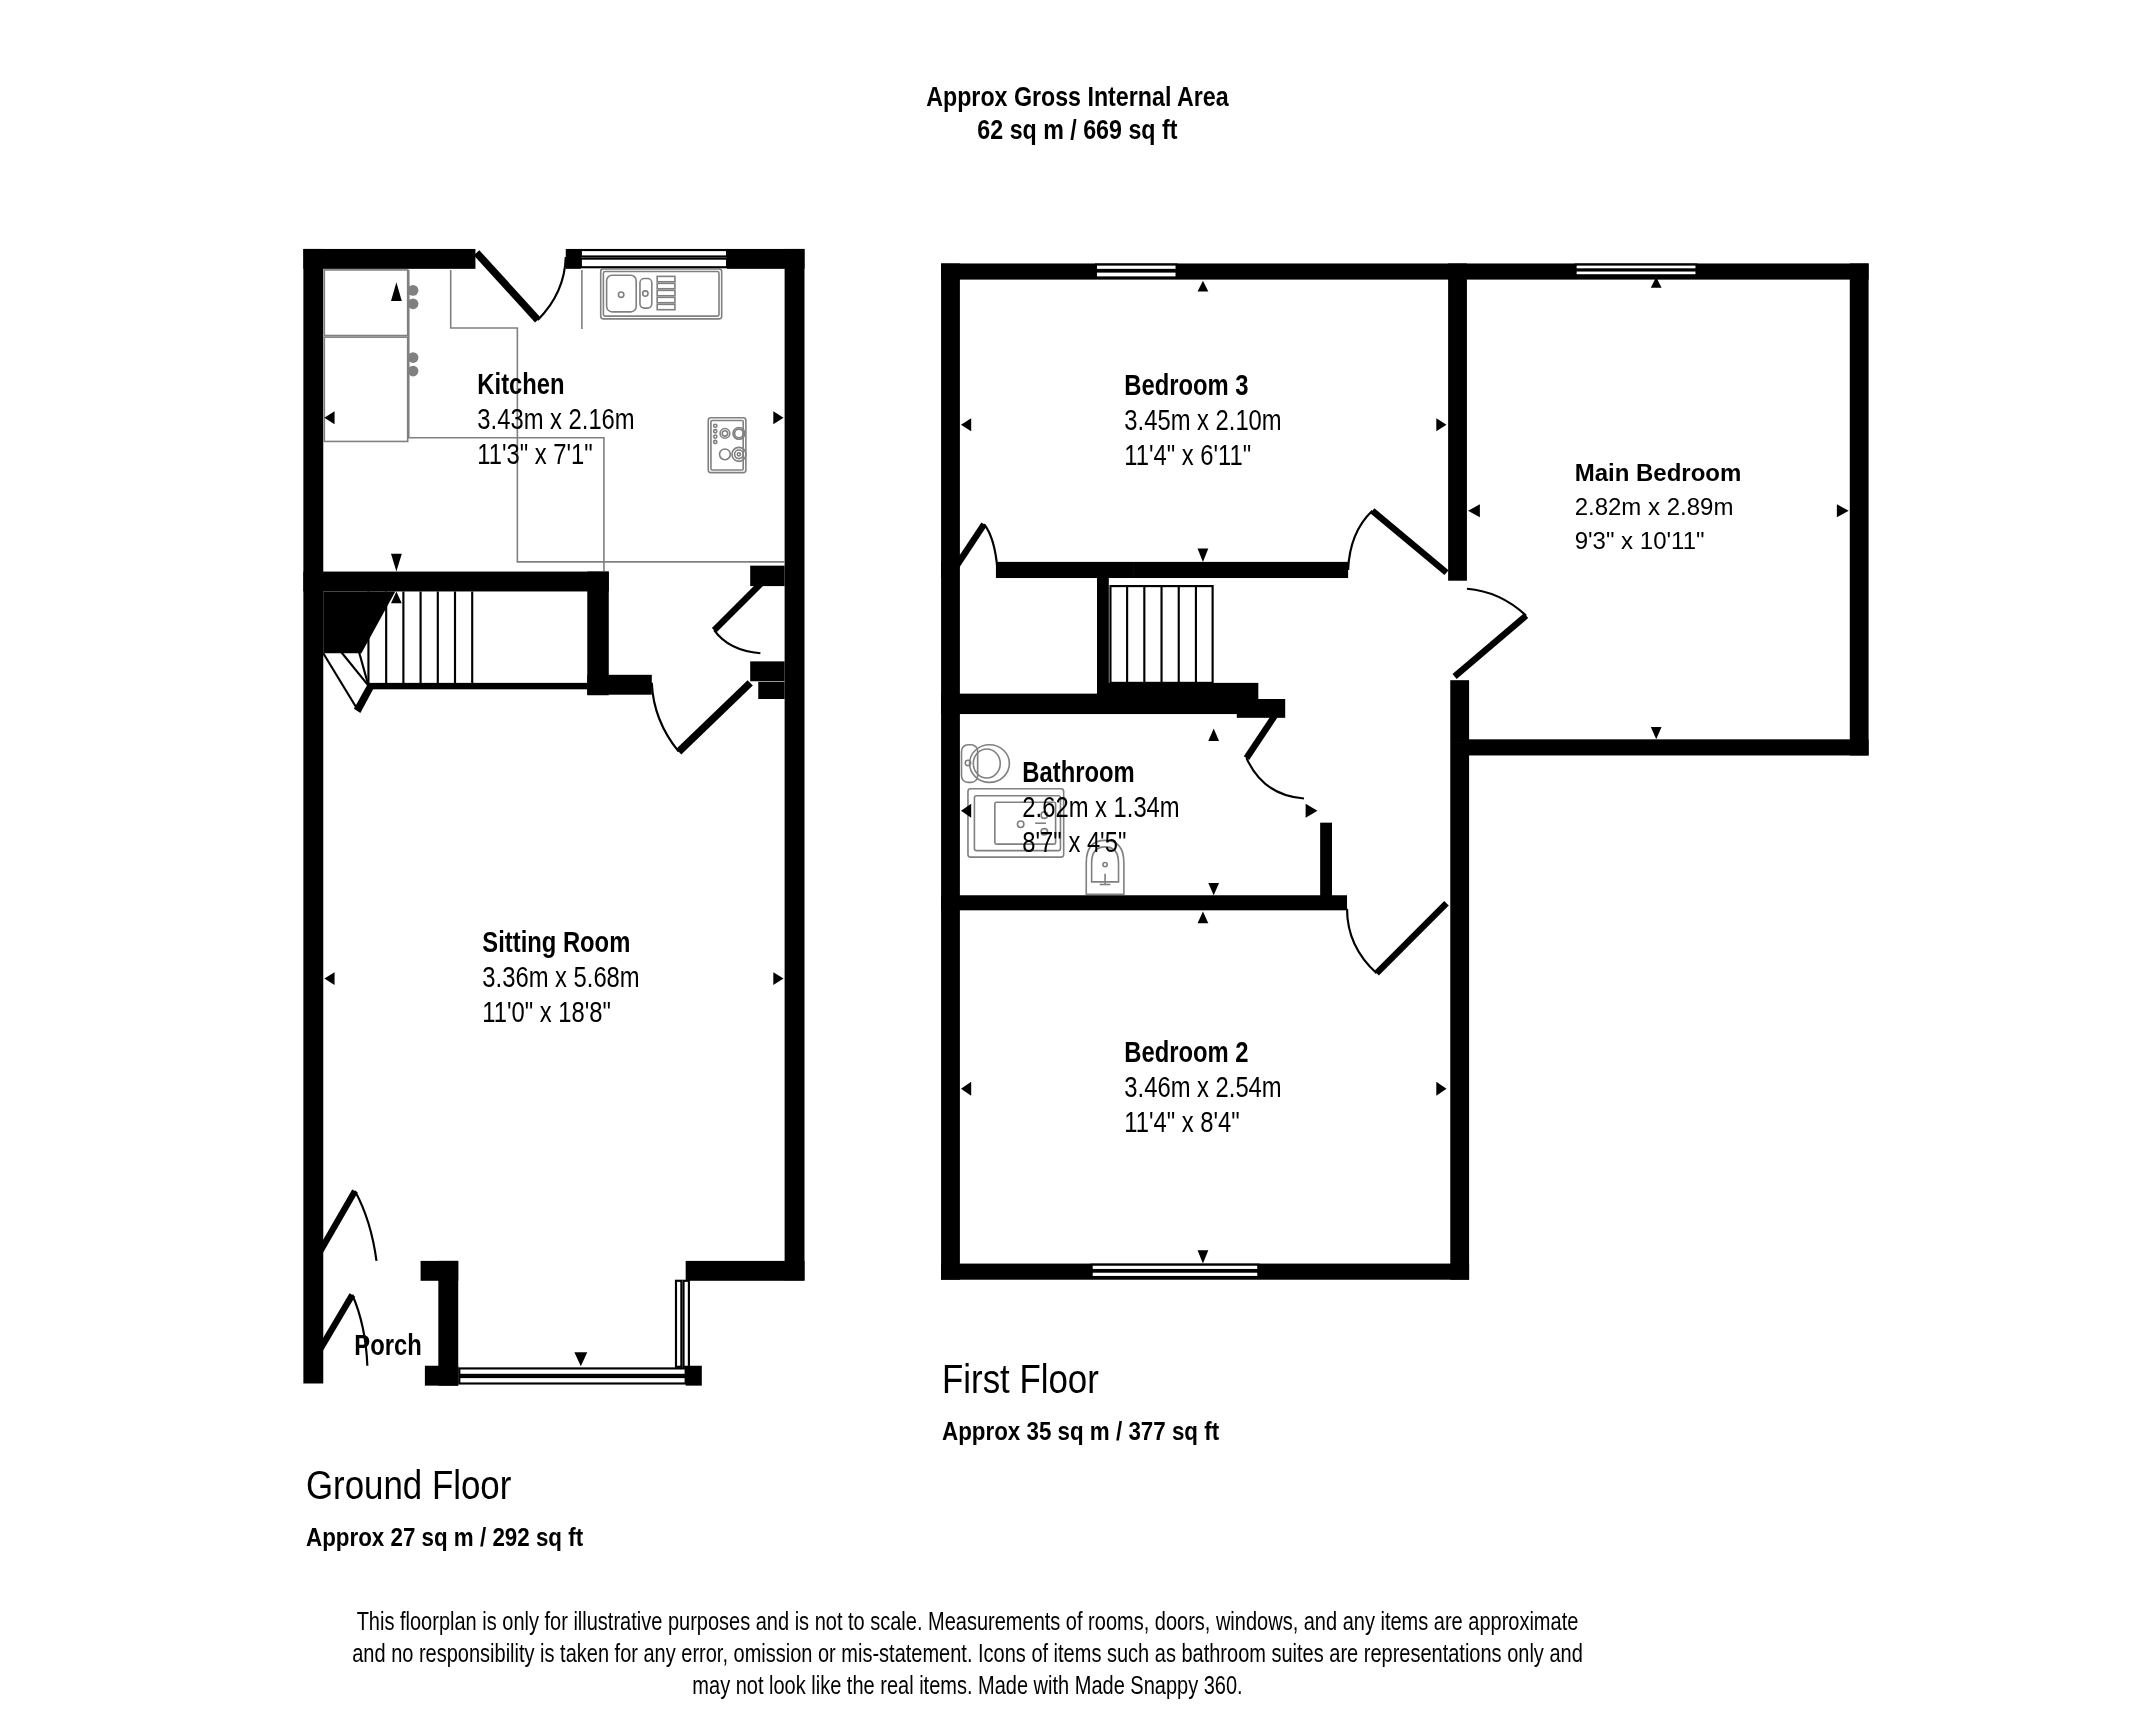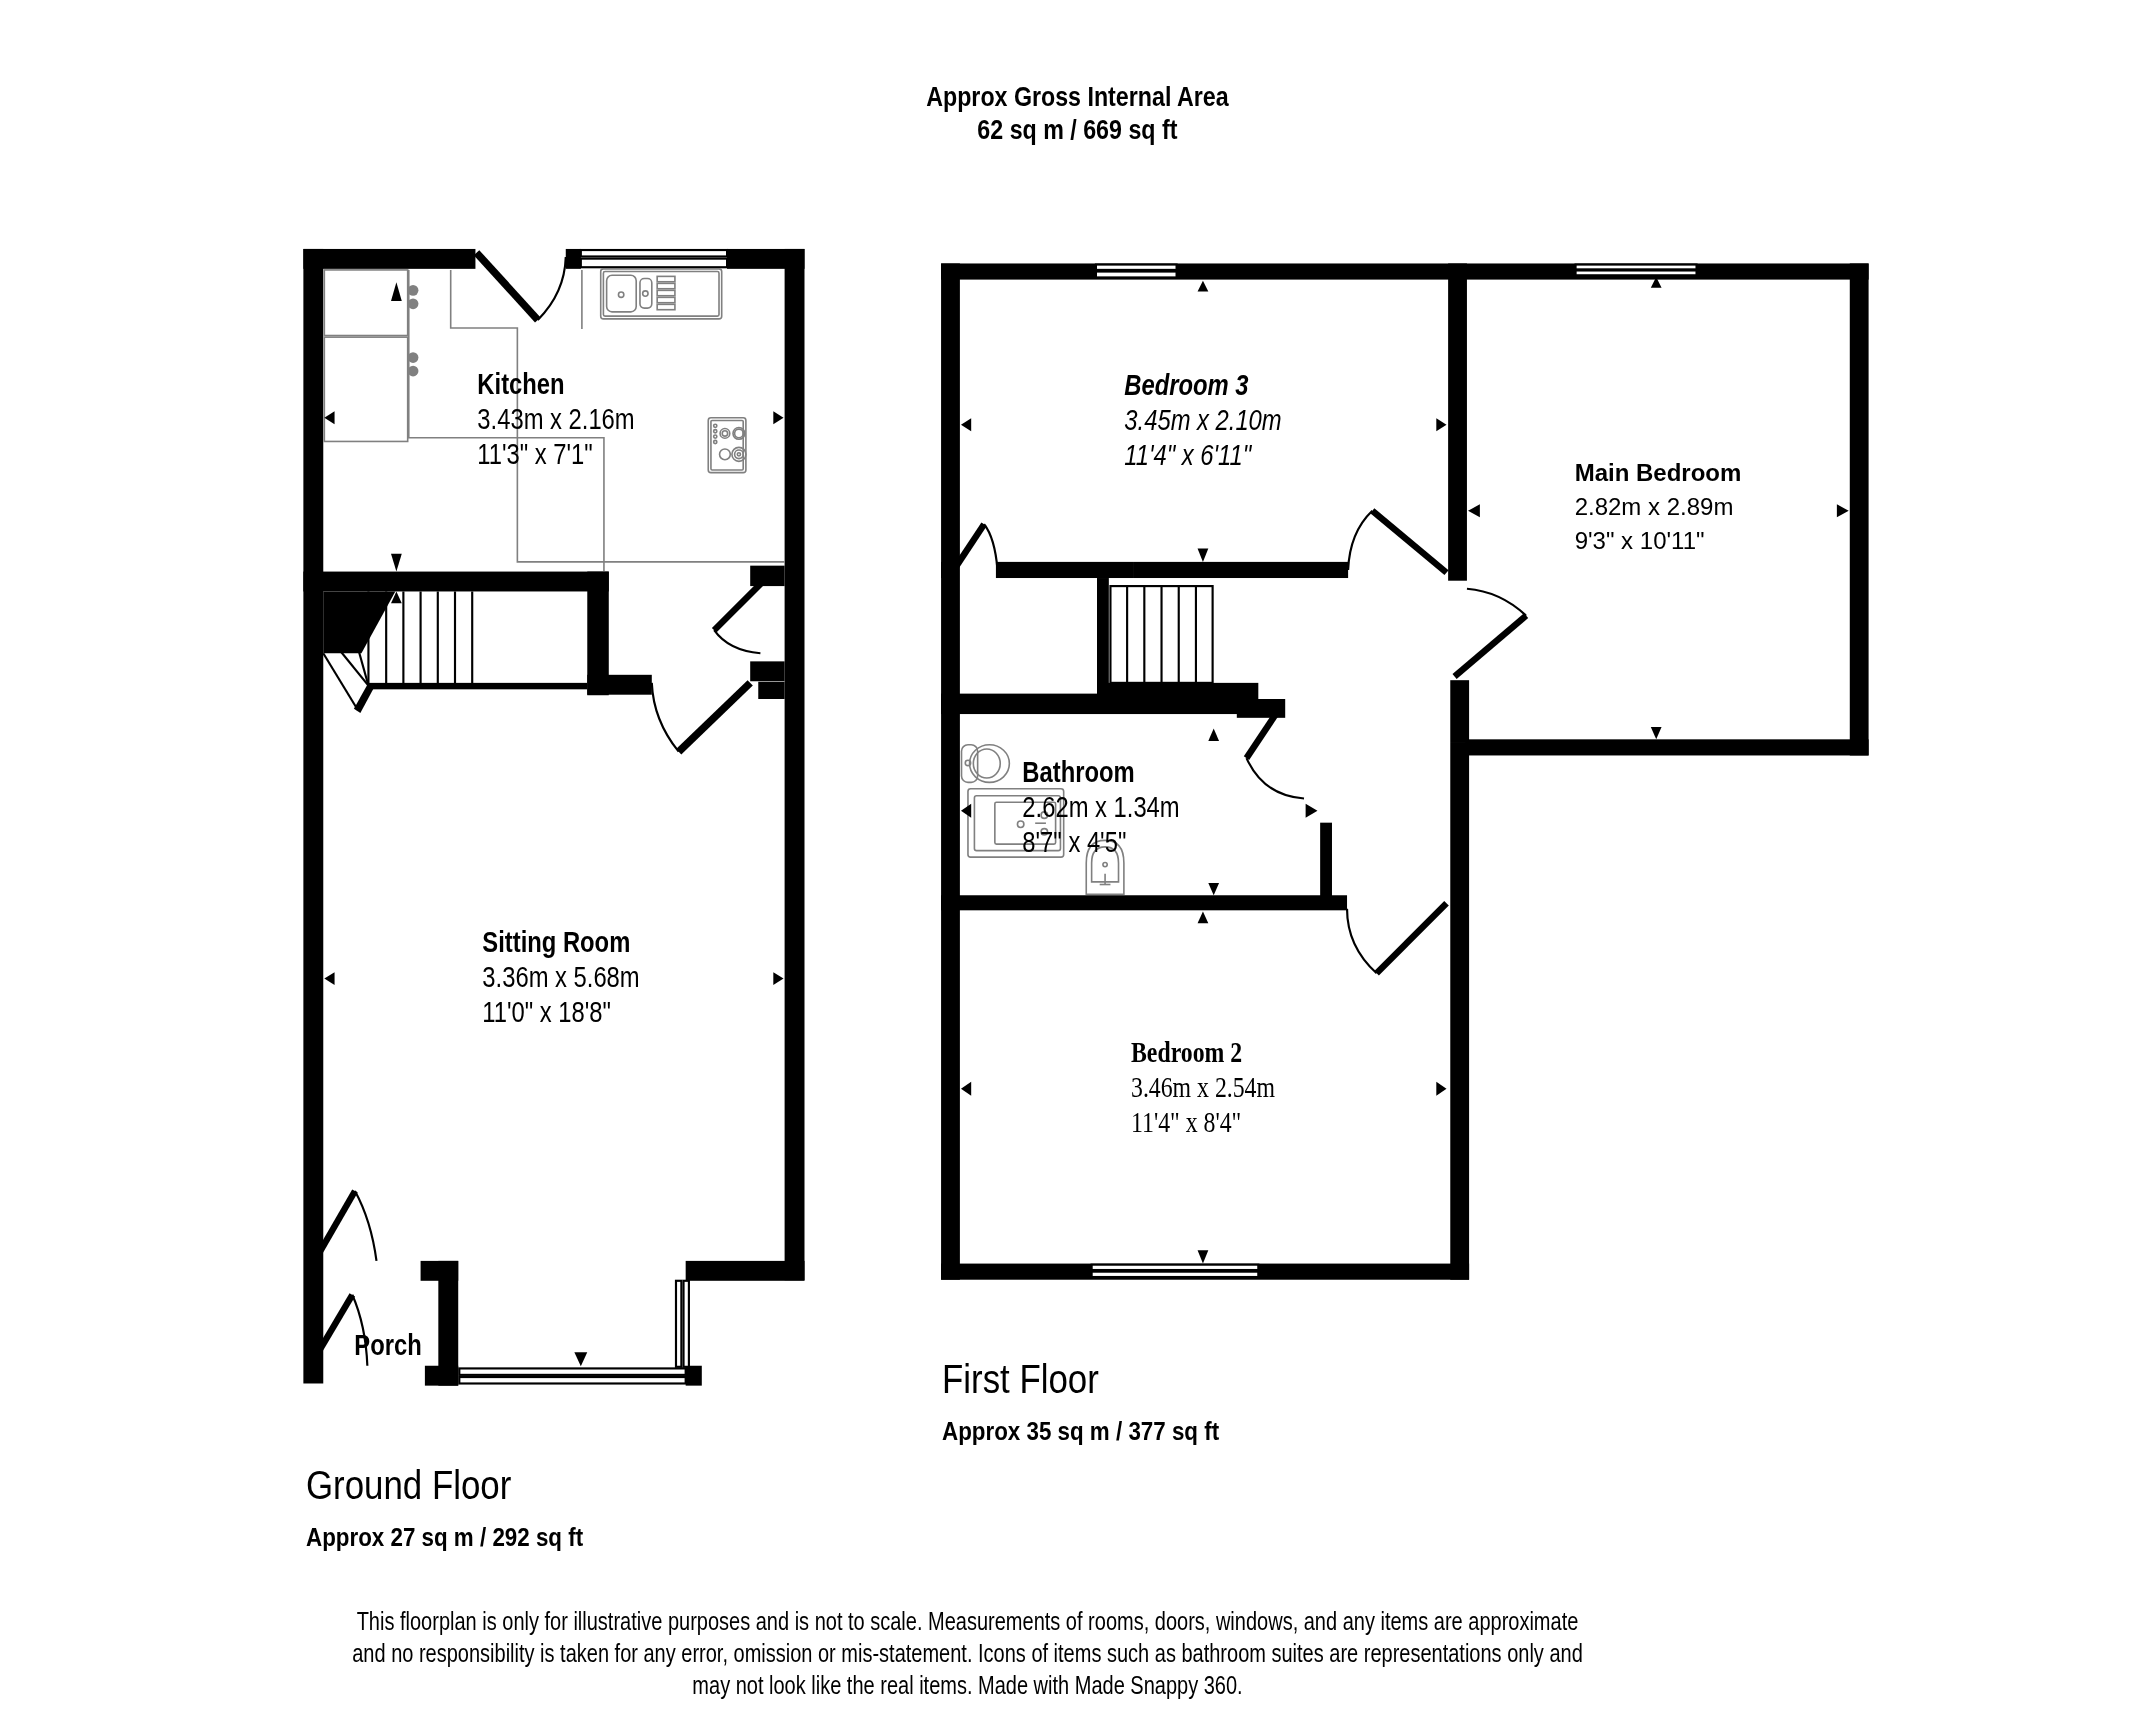--- a/index.html
+++ b/index.html
@@ -295,36 +295,36 @@
 </div>
 <div class="room-label" style="left:561px; top:925px;">
   <span class="room-name">Sitting Room</span>
   <span class="room-dim">3.36m x 5.68m</span>
   <span class="room-dim">11'0" x 18'8"</span>
 </div>
 <div class="room-label" style="left:388px; top:1328px;">
   <span class="room-name">Porch</span>
 </div>
 
-<div class="room-label" style="left:1203px; top:368px;font-style:italic;">
+<div class="room-label" style="left:1203px; top:368px;">
   <span class="room-name">Bedroom 3</span>
   <span class="room-dim">3.45m x 2.10m</span>
   <span class="room-dim">11'4" x 6'11"</span>
 </div>
 <div class="room-label wide" style="left:1658px; top:456px;">
   <span class="room-name">Main Bedroom</span>
   <span class="room-dim">2.82m x 2.89m</span>
   <span class="room-dim">9'3" x 10'11"</span>
 </div>
 <div class="room-label" style="left:1101px; top:755px;">
   <span class="room-name">Bathroom</span>
   <span class="room-dim">2.62m x 1.34m</span>
   <span class="room-dim">8'7" x 4'5"</span>
 </div>
-<div class="room-label" style="left:1203px; top:1035px;font-family:Liberation Serif, serif;">
+<div class="room-label" style="left:1203px; top:1035px;">
   <span class="room-name">Bedroom 2</span>
   <span class="room-dim">3.46m x 2.54m</span>
   <span class="room-dim">11'4" x 8'4"</span>
 </div>
 
 <div class="floor-title" style="left:942px; top:1355px;">First Floor</div>
 <div class="floor-area" style="left:942px; top:1415px;">Approx 35 sq m / 377 sq ft</div>
 <div class="floor-title" style="left:306px; top:1461px;">Ground Floor</div>
 <div class="floor-area" style="left:306px; top:1521px;">Approx 27 sq m / 292 sq ft</div>
 

